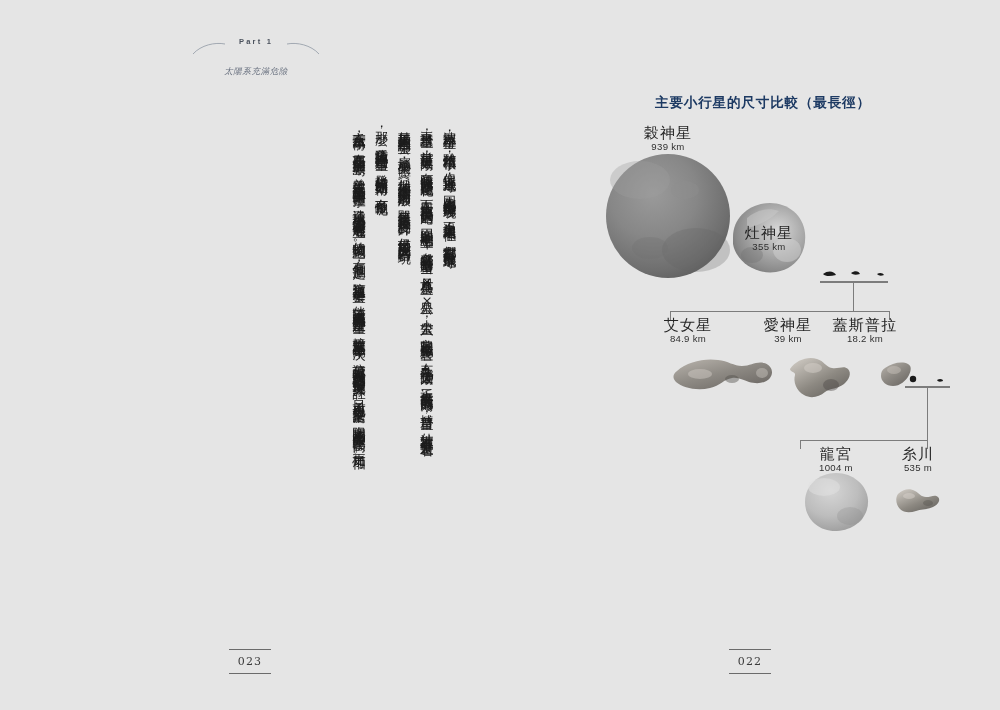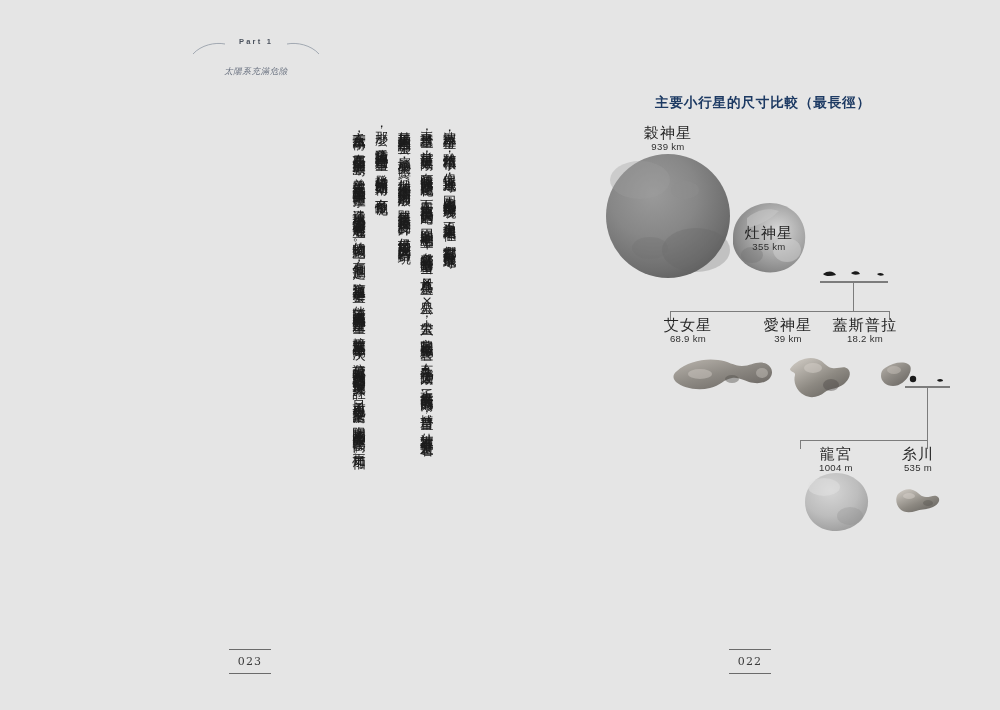--- a/index.html
+++ b/index.html
@@ -302,21 +302,21 @@
         <div class="n-name">灶神星</div>
         <div class="n-size">355 km</div>
       </div>
 
       <div class="capbar" style="left:320px; top:281px; width:68px;"></div>
       <div class="stem" style="left:353px; top:281px; height:31px;"></div>
       <div class="bracket" style="left:170px; top:311px; width:220px; height:9px;"></div>
 
       <div class="node" style="left:148px; top:318px; width:80px;">
         <div class="n-name">艾女星</div>
-        <div class="n-size">68.9 km</div>
+        <div class="n-size">84.9 km</div>
       </div>
       <div class="node" style="left:248px; top:318px; width:80px;">
         <div class="n-name">愛神星</div>
         <div class="n-size">39 km</div>
       </div>
       <div class="node" style="left:322px; top:318px; width:86px;">
         <div class="n-name">蓋斯普拉</div>
         <div class="n-size">18.2 km</div>
       </div>
 

